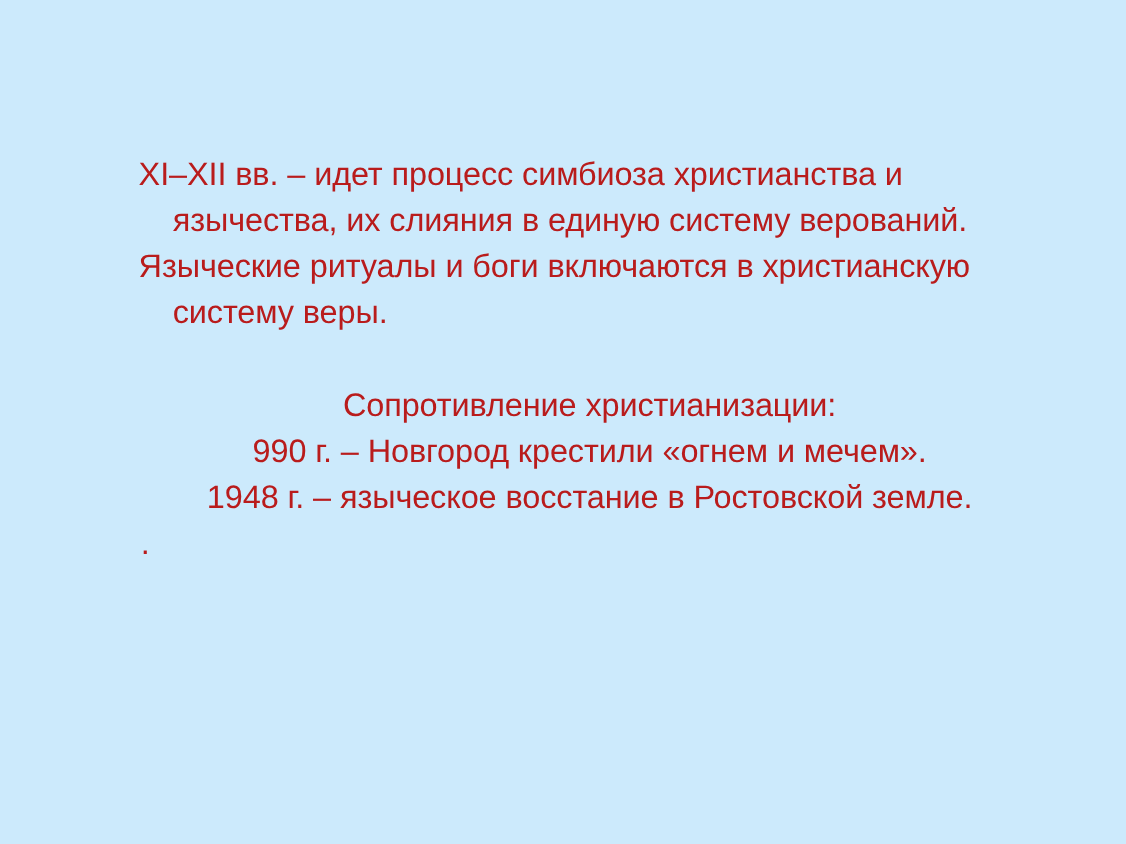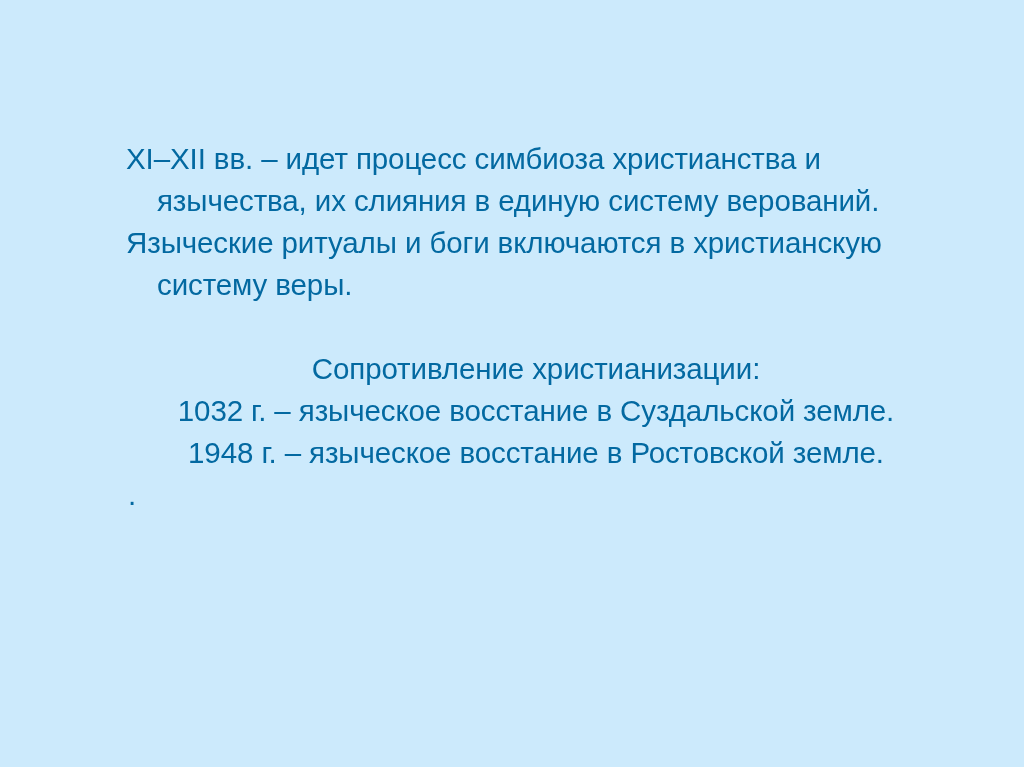--- a/index.html
+++ b/index.html
@@ -20,21 +20,21 @@
     background: #cceafc;
     box-sizing: border-box;
   }
   .content {
     position: absolute;
     left: 126px;
     top: 138px;
     width: 800px;
   }
   .para {
-    color: #0369a1;
+    color: #b91c1c;
     font-size: 29.5px;
     line-height: 42px;
     letter-spacing: -0.1px;
     white-space: normal;
     margin: 0;
     padding: 0;
   }
   
   .para.hanging {
     padding-left: 31px;
@@ -61,21 +61,21 @@
   <div class="content">
 
     <p class="para hanging">XI–XII вв. – идет процесс симбиоза христианства и язычества, их слияния в единую систему верований.</p>
 
     <p class="para hanging">Языческие ритуалы и боги включаются в христианскую систему веры.</p>
 
     <div class="spacer-line"></div>
 
     <p class="para flat">Сопротивление христианизации:</p>
 
+    <p class="para flat">990 г. – Новгород крестили «огнем и мечем».</p>
 
-    <p class="para flat">1032 г. – языческое восстание в Суздальской земле.</p>
 
     <p class="para flat">1948 г. – языческое восстание в Ростовской земле.</p>
 
     <p class="para dot">.</p>
 
   </div>
 </div>
 
 </body></html>

